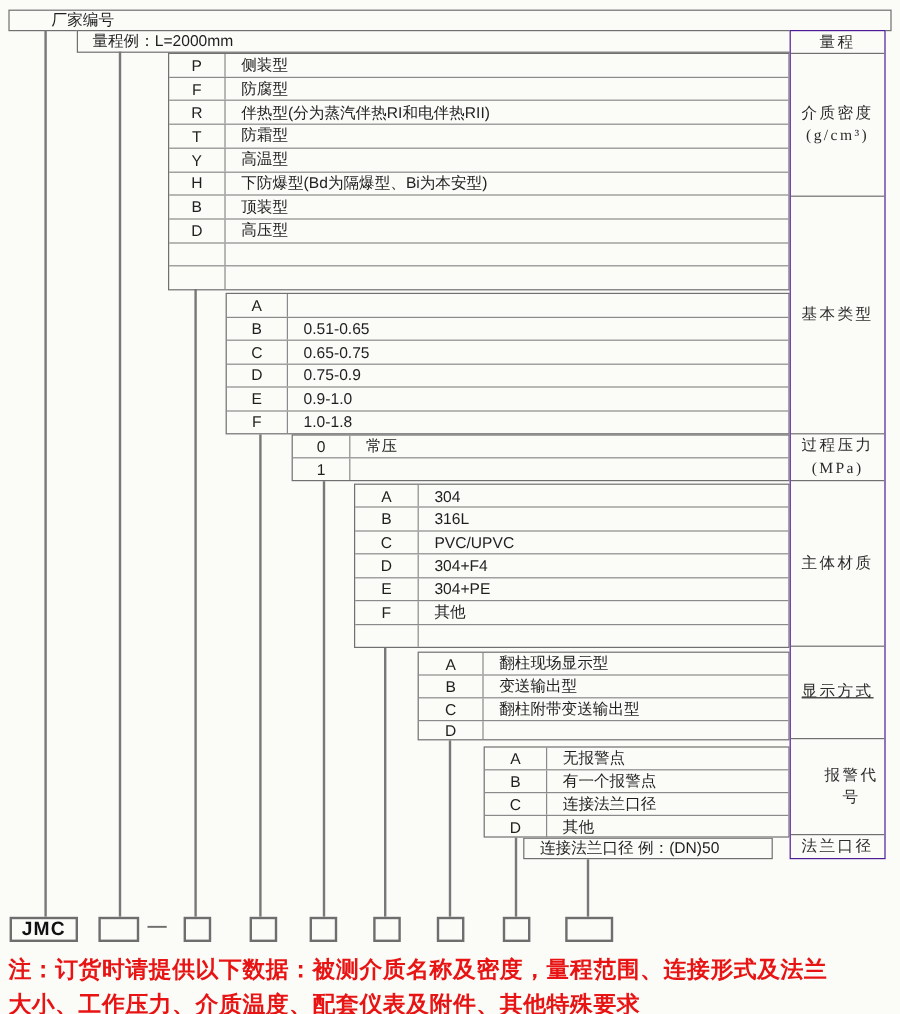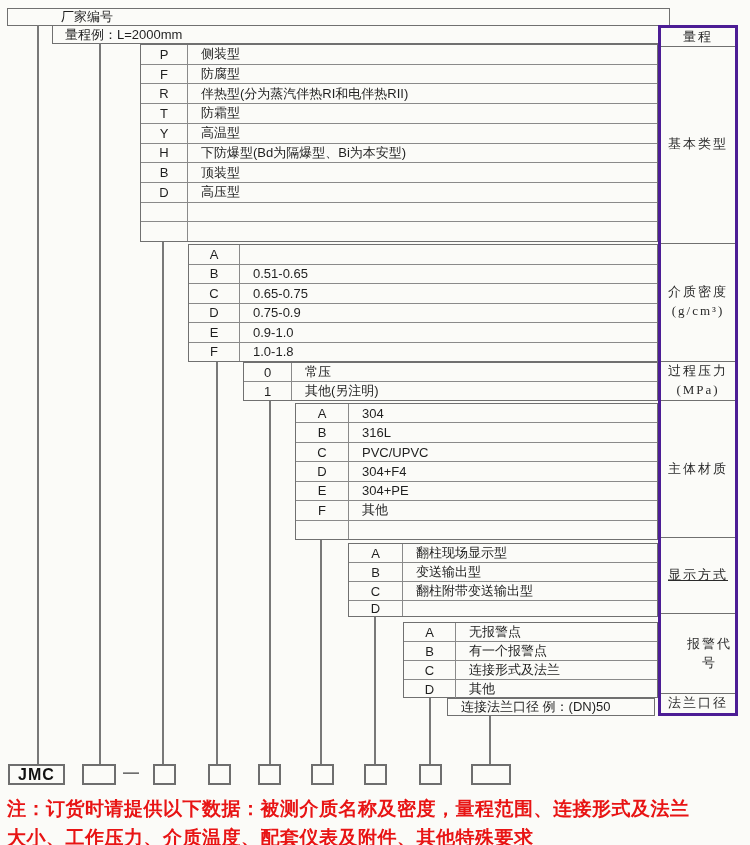--- a/index.html
+++ b/index.html
@@ -37,21 +37,21 @@
     align-self:stretch;
     display:flex;align-items:center;justify-content:center;
     border-right:1px solid #8a8a8a;
     box-sizing:border-box;
   }
   .sel-desc{flex:1;padding-left:13px;white-space:nowrap;overflow:hidden;}
   
   .label-col{
     position:absolute;
     left:658px;top:25px;width:80px;height:691px;
-    border:3px solid #4c1d95;
+    border:1px solid #4c1d95;
     box-sizing:border-box;
     display:flex;flex-direction:column;
     background:#fbfbf8;
   }
   .label-cell{
     display:flex;align-items:center;justify-content:center;
     text-align:center;
     font-family:"Liberation Serif","DejaVu Serif",serif;
     font-size:13px;color:#2b2b2b;
     letter-spacing:2px;
@@ -84,24 +84,24 @@
     line-height:29px;
     white-space:pre-line;
     letter-spacing:0.5px;
   }
 </style>
 </head>
 <body>
 
 <div class="canvas">
 
-  <div class="box hdr-row" style="left:7px;top:8px;width:663px;height:18px;padding-left:53px;">
+  <div class="box hdr-row" style="left:7px;top:8px;width:736px;height:18px;padding-left:35px;">
     <span>厂家编号</span>
   </div>
-  <div class="box hdr-row" style="left:52px;top:25px;width:670px;height:19px;padding-left:12px;">
+  <div class="box hdr-row" style="left:64px;top:25px;width:670px;height:19px;padding-left:12px;align-items:flex-end;">
     <span>量程例：L=2000mm</span>
   </div>
 
   <div class="vline" style="left:37px;top:25px;height:739px;"></div>
   <div class="vline" style="left:99px;top:43px;height:721px;"></div>
   <div class="vline" style="left:162px;top:241px;height:523px;"></div>
   <div class="vline" style="left:216px;top:362px;height:402px;"></div>
   <div class="vline" style="left:269px;top:401px;height:363px;"></div>
   <div class="vline" style="left:320px;top:540px;height:224px;"></div>
   <div class="vline" style="left:374px;top:617px;height:147px;"></div>
@@ -175,21 +175,20 @@
         <div class="sel-desc">1.0-1.8</div>
       </div>
     </div>
   <div class="sel-table" style="left:243px;top:362px;width:415px;height:39px;--cw:48px;">
       <div class="sel-row">
         <div class="sel-code">0</div>
         <div class="sel-desc">常压</div>
       </div>
       <div class="sel-row">
         <div class="sel-code">1</div>
-        <div class="sel-desc">其他(另注明)</div>
       </div>
     </div>
   <div class="sel-table" style="left:295px;top:403px;width:363px;height:137px;--cw:53px;">
       <div class="sel-row">
         <div class="sel-code">A</div>
         <div class="sel-desc">304</div>
       </div>
       <div class="sel-row">
         <div class="sel-code">B</div>
         <div class="sel-desc">316L</div>
@@ -236,37 +235,37 @@
       <div class="sel-row">
         <div class="sel-code">A</div>
         <div class="sel-desc">无报警点</div>
       </div>
       <div class="sel-row">
         <div class="sel-code">B</div>
         <div class="sel-desc">有一个报警点</div>
       </div>
       <div class="sel-row">
         <div class="sel-code">C</div>
-        <div class="sel-desc">连接形式及法兰</div>
+        <div class="sel-desc">连接法兰口径</div>
       </div>
       <div class="sel-row">
         <div class="sel-code">D</div>
         <div class="sel-desc">其他</div>
       </div>
     </div>
 
-  <div class="box hdr-row" style="left:447px;top:698px;width:208px;height:18px;padding-left:13px;">
+  <div class="box hdr-row" style="left:436px;top:698px;width:208px;height:18px;padding-left:13px;">
     <span>连接法兰口径 例：(DN)50</span>
   </div>
 
   <div class="label-col">
     <div class="label-cell" style="height:18px;">量程</div>
-    <div class="label-cell" style="height:199px;">基本类型</div>
     <div class="label-cell" style="height:120px;">介质密度
 (g/cm³)</div>
+    <div class="label-cell" style="height:199px;">基本类型</div>
     <div class="label-cell" style="height:39px;">过程压力
 (MPa)</div>
     <div class="label-cell" style="height:139px;">主体材质</div>
     <div class="label-cell" style="height:77px;text-decoration:underline;">显示方式</div>
     <div class="label-cell" style="height:81px;padding-left:23px;">报警代号</div>
     <div class="label-cell" style="flex:1;">法兰口径</div>
   </div>
 
   <div class="code-box" style="left:8px;width:57px;">
     <span class="model-text">JMC</span>

